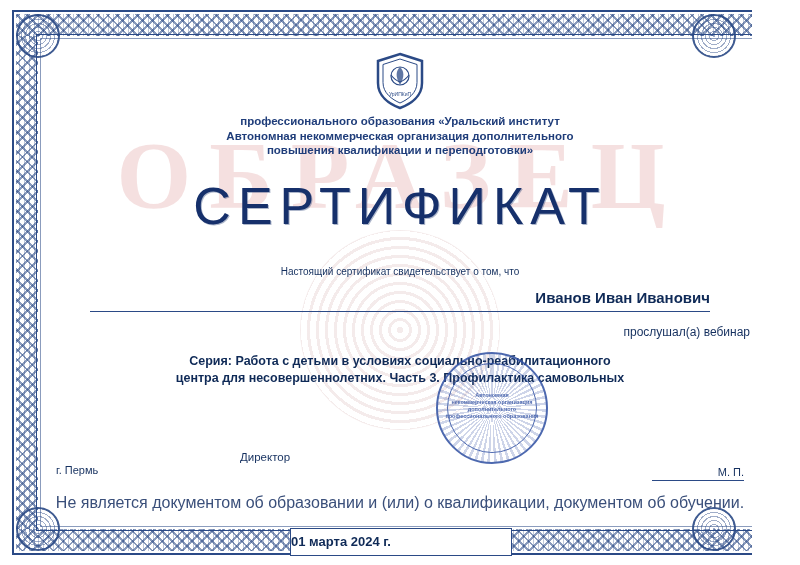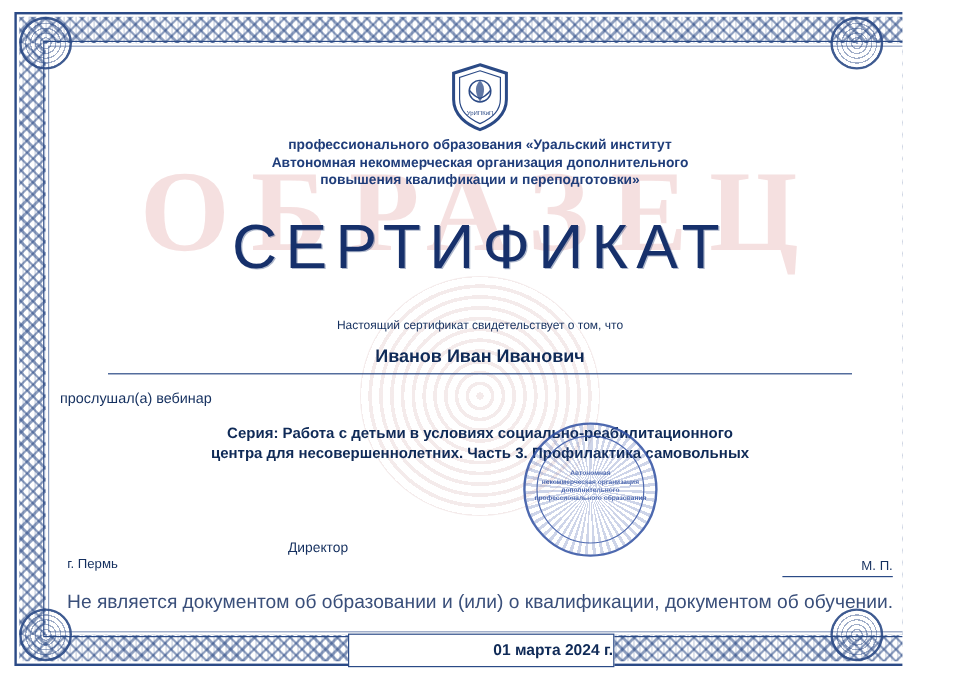--- a/index.html
+++ b/index.html
@@ -152,24 +152,25 @@
   }
   .name {
     display: block;
     color: #0f2a57;
     font-weight: 700;
     font-size: 15px;
     padding-bottom: 5px;
     border-bottom: 1.3px solid #2b4a86;
     width: 620px;
     margin: 0 auto;
+    text-align: right;
   }
 
   .listened {
-    text-align: left;
+    text-align: right;
     color: #15305f;
     font-size: 12px;
     margin-top: 13px;
   }
 
   .course {
     text-align: center;
     color: #0f2a57;
     font-weight: 700;
     font-size: 12.5px;
@@ -250,21 +251,21 @@
     font-size: 16px;
   }
 
   .date-box {
     position: absolute;
     left: 290px; top: 528px;
     width: 220px;
     height: 26px;
     border: 1.5px solid #2b4a86;
     background: #ffffff;
-    text-align: right;
+    text-align: left;
     line-height: 26px;
     color: #0f2a57;
     font-weight: 700;
     font-size: 13px;
   }
 </style>
 </head>
 <body>
 
 <div class="page">

